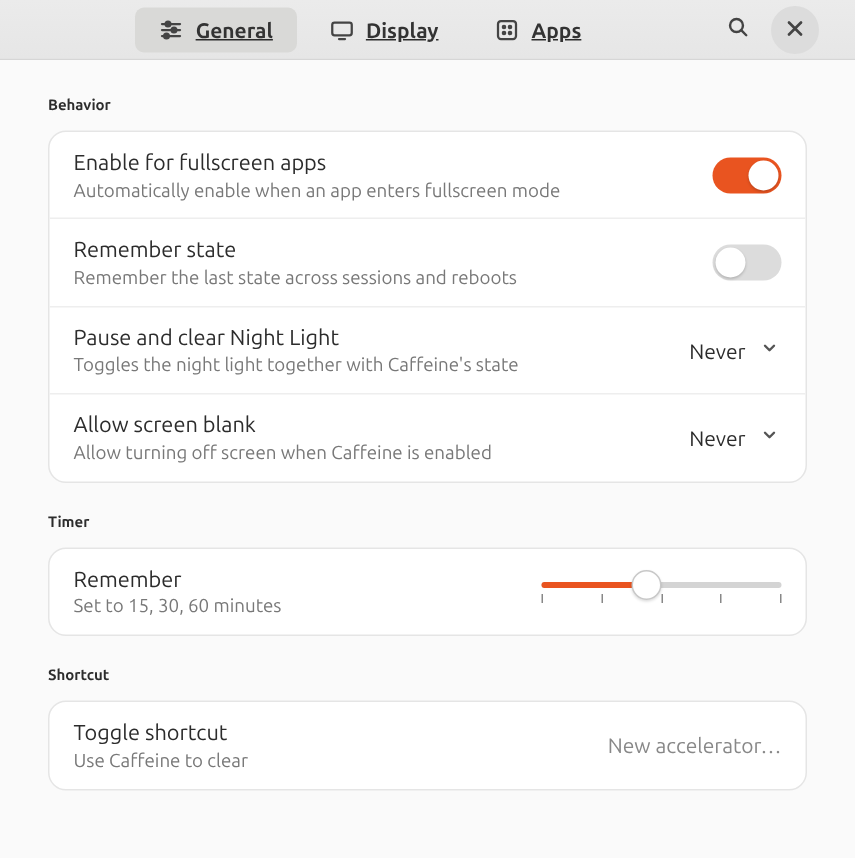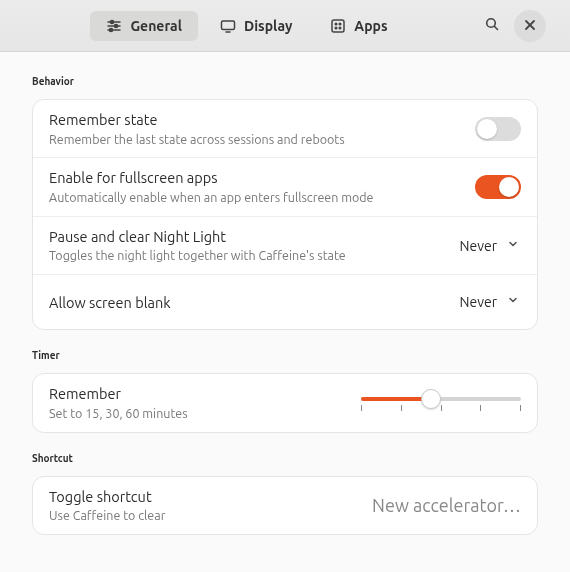--- a/index.html
+++ b/index.html
@@ -6,27 +6,28 @@
   body {
     font-family: "Ubuntu", "Cantarell", -apple-system, sans-serif;
     background: #fafafa;
     color: #2c2c2c;
     font-size: 14px;
     width: 570px;
     height: 572px;
     overflow: hidden;
   }
   .header {
-    height: 52px;
+    height: 40px;
     background: linear-gradient(#ebebeb, #e6e6e6);
     border-bottom: 1px solid #d6d6d6;
     display: flex;
     align-items: center;
     padding: 0 24px;
     gap: 6px;
+    text-decoration: underline;
   }
   .tabs {
     display: flex;
     gap: 6px;
     flex: 1;
     justify-content: center;
   }
   .tab {
     display: flex;
     align-items: center;
@@ -174,21 +175,21 @@
     justify-content: space-between;
     margin-top: 4px;
   }
   .slider-ticks span {
     width: 1px;
     height: 6px;
     background: #888;
   }
   .accel {
     color: #888;
-    font-size: 18px;
+    font-size: 14px;
   }
 </style>
 </head>
 <body>
 
 <div class="header">
   <div class="tabs">
     <div class="tab active">
       <span class="tab-icon">
         <svg width="16" height="16" viewBox="0 0 16 16" fill="none" stroke="#444" stroke-width="1.5" stroke-linecap="round">
@@ -243,49 +244,50 @@
     </div>
   </div>
 </div>
 
 <div class="content">
 
   <div class="section-title">Behavior</div>
   <div class="card">
     <div class="row">
       <div class="row-text">
+        <div class="row-title">Enable for fullscreen apps</div>
+        <div class="row-sub">Automatically enable when an app enters fullscreen mode</div>
+      </div>
+      <div class="switch on"></div>
+    </div>
+    <div class="row">
+      <div class="row-text">
         <div class="row-title">Remember state</div>
         <div class="row-sub">Remember the last state across sessions and reboots</div>
       </div>
       <div class="switch off"></div>
-    </div>
-    <div class="row">
-      <div class="row-text">
-        <div class="row-title">Enable for fullscreen apps</div>
-        <div class="row-sub">Automatically enable when an app enters fullscreen mode</div>
-      </div>
-      <div class="switch on"></div>
     </div>
     <div class="row">
       <div class="row-text">
         <div class="row-title">Pause and clear Night Light</div>
         <div class="row-sub">Toggles the night light together with Caffeine's state</div>
       </div>
       <div class="dropdown">
         <span>Never</span>
         <span class="chevron">
           <svg width="12" height="12" viewBox="0 0 12 12" fill="none" stroke="#555" stroke-width="1.6" stroke-linecap="round" stroke-linejoin="round">
               <polyline points="3 4.5 6 7.5 9 4.5"></polyline>
             </svg>
         </span>
       </div>
     </div>
     <div class="row">
       <div class="row-text">
         <div class="row-title">Allow screen blank</div>
+        <div class="row-sub">Allow turning off screen when Caffeine is enabled</div>
       </div>
       <div class="dropdown">
         <span>Never</span>
         <span class="chevron">
           <svg width="12" height="12" viewBox="0 0 12 12" fill="none" stroke="#555" stroke-width="1.6" stroke-linecap="round" stroke-linejoin="round">
               <polyline points="3 4.5 6 7.5 9 4.5"></polyline>
             </svg>
         </span>
       </div>
     </div>

